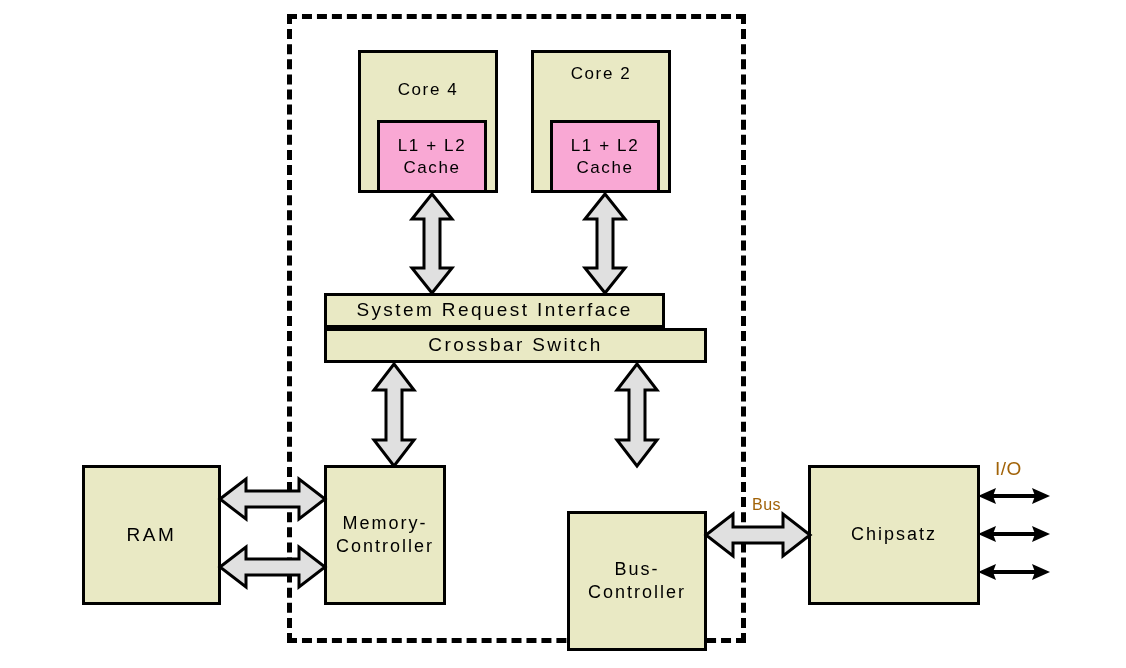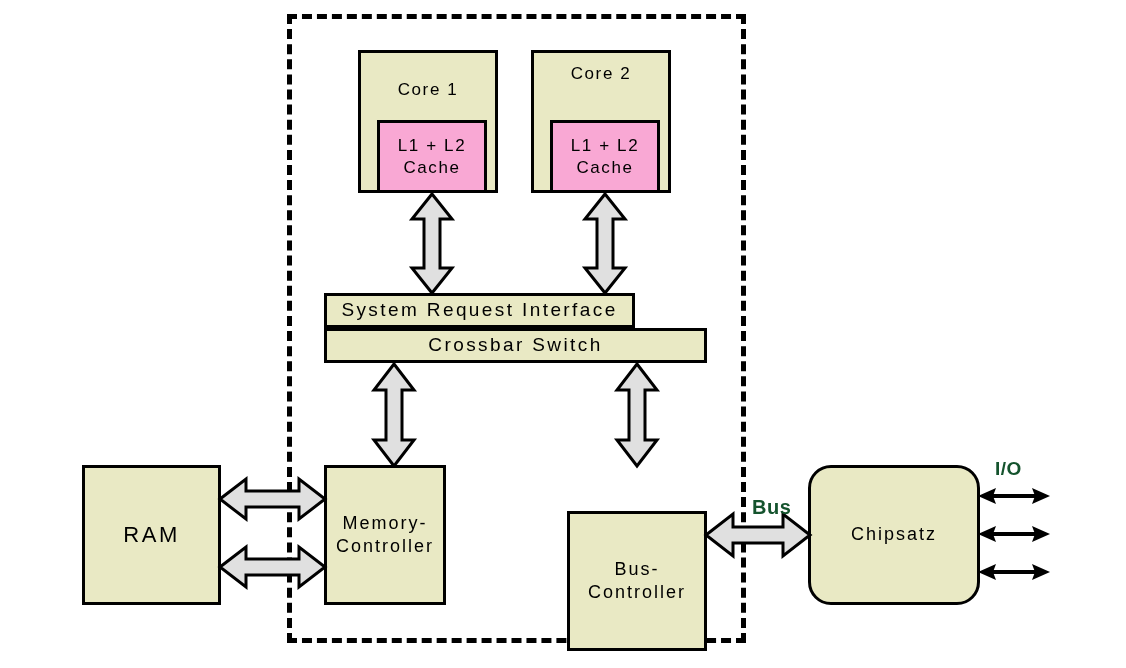--- a/index.html
+++ b/index.html
@@ -45,50 +45,49 @@
   .lbl {
     display: block;
     white-space: nowrap;
   }
 
   
   .core-title   { font-size: 17px; letter-spacing: 1.6px; }
   .cache-text   { font-size: 17px; letter-spacing: 1.6px; }
   .band-text    { font-size: 19px; letter-spacing: 2.4px; }
   .unit-text    { font-size: 18px; letter-spacing: 2.0px; }
-  .ram-text     { font-size: 22px; letter-spacing: 2.6px; text-align: center; }
+  .ram-text     { font-size: 19px; letter-spacing: 2.6px; text-align: center; }
 
   
   .barrow {
     position: absolute;
   }
   .barrow svg { display: block; overflow: visible; }
 
   
   .io-arrow { position: absolute; }
   .io-arrow svg { display: block; }
 
   .free-label {
     position: absolute;
-    color: #14532d;
+    color: #a16207;
     white-space: nowrap;
-    font-weight: bold;
   }
   .io-label  { font-size: 19px; letter-spacing: 0.5px; }
-  .bus-label { font-size: 20px; letter-spacing: 0.5px; }
+  .bus-label { font-size: 16px; letter-spacing: 0.5px; }
 </style>
 </head>
 <body>
 
 <div id="canvas">
 
   <div class="chip-boundary"></div>
 
   <div class="box" style="left:358px; top:50px; width:140px; height:143px; justify-content:flex-start;">
-    <span class="lbl core-title" style="margin-top:26px;">Core 1</span>
+    <span class="lbl core-title" style="margin-top:26px;">Core 4</span>
   </div>
   <div class="box white" style="left:377px; top:120px; width:110px; height:73px;">
     <span class="lbl cache-text">L1 + L2</span>
     <span class="lbl cache-text">Cache</span>
   </div>
 
   <div class="box" style="left:531px; top:50px; width:140px; height:143px; justify-content:flex-start;">
     <span class="lbl core-title" style="margin-top:10px;">Core 2</span>
   </div>
   <div class="box white" style="left:550px; top:120px; width:110px; height:73px;">
@@ -100,21 +99,21 @@
     <svg width="44" height="101" viewBox="0 0 44 101">
       <path d="M22 1 L42 26 L30 26 L30 75 L42 75 L22 100 L2 75 L14 75 L14 26 L2 26 Z" fill="#e0e0e0" stroke="#000000" stroke-width="3" stroke-linejoin="miter"></path>
     </svg>
   </div>
   <div class="barrow" style="left:583px; top:193px;">
     <svg width="44" height="101" viewBox="0 0 44 101">
       <path d="M22 1 L42 26 L30 26 L30 75 L42 75 L22 100 L2 75 L14 75 L14 26 L2 26 Z" fill="#e0e0e0" stroke="#000000" stroke-width="3" stroke-linejoin="miter"></path>
     </svg>
   </div>
 
-  <div class="box" style="left:324px; top:293px; width:311px; height:35px;">
+  <div class="box" style="left:324px; top:293px; width:341px; height:35px;">
     <span class="lbl band-text">System Request Interface</span>
   </div>
 
   <div class="box" style="left:324px; top:328px; width:383px; height:35px;">
     <span class="lbl band-text">Crossbar Switch</span>
   </div>
 
   <div class="barrow" style="left:372px; top:363px;">
     <svg width="44" height="104" viewBox="0 0 44 104">
       <path d="M22 1 L42 27 L30 27 L30 77 L42 77 L22 103 L2 77 L14 77 L14 27 L2 27 Z" fill="#e0e0e0" stroke="#000000" stroke-width="3" stroke-linejoin="miter"></path>
@@ -144,21 +143,21 @@
     <svg width="107" height="44" viewBox="0 0 107 44">
       <path d="M1 22 L27 2 L27 14 L80 14 L80 2 L106 22 L80 42 L80 30 L27 30 L27 42 Z" fill="#e0e0e0" stroke="#000000" stroke-width="3" stroke-linejoin="miter"></path>
     </svg>
   </div>
 
   <div class="box" style="left:567px; top:465px; width:140px; height:140px;margin-top:46px;">
     <span class="lbl unit-text">Bus-</span>
     <span class="lbl unit-text">Controller</span>
   </div>
 
-  <div class="box" style="left:808px; top:465px; width:172px; height:140px;border-radius:23px;">
+  <div class="box" style="left:808px; top:465px; width:172px; height:140px;">
     <span class="lbl unit-text">Chipsatz</span>
   </div>
 
   <div class="barrow" style="left:705px; top:512px;">
     <svg width="106" height="46" viewBox="0 0 106 46">
       <path d="M1 23 L28 2 L28 15 L78 15 L78 2 L105 23 L78 44 L78 31 L28 31 L28 44 Z" fill="#e0e0e0" stroke="#000000" stroke-width="3" stroke-linejoin="miter"></path>
     </svg>
   </div>
   <span class="free-label bus-label" style="left:752px; top:496px;">Bus</span>
 

